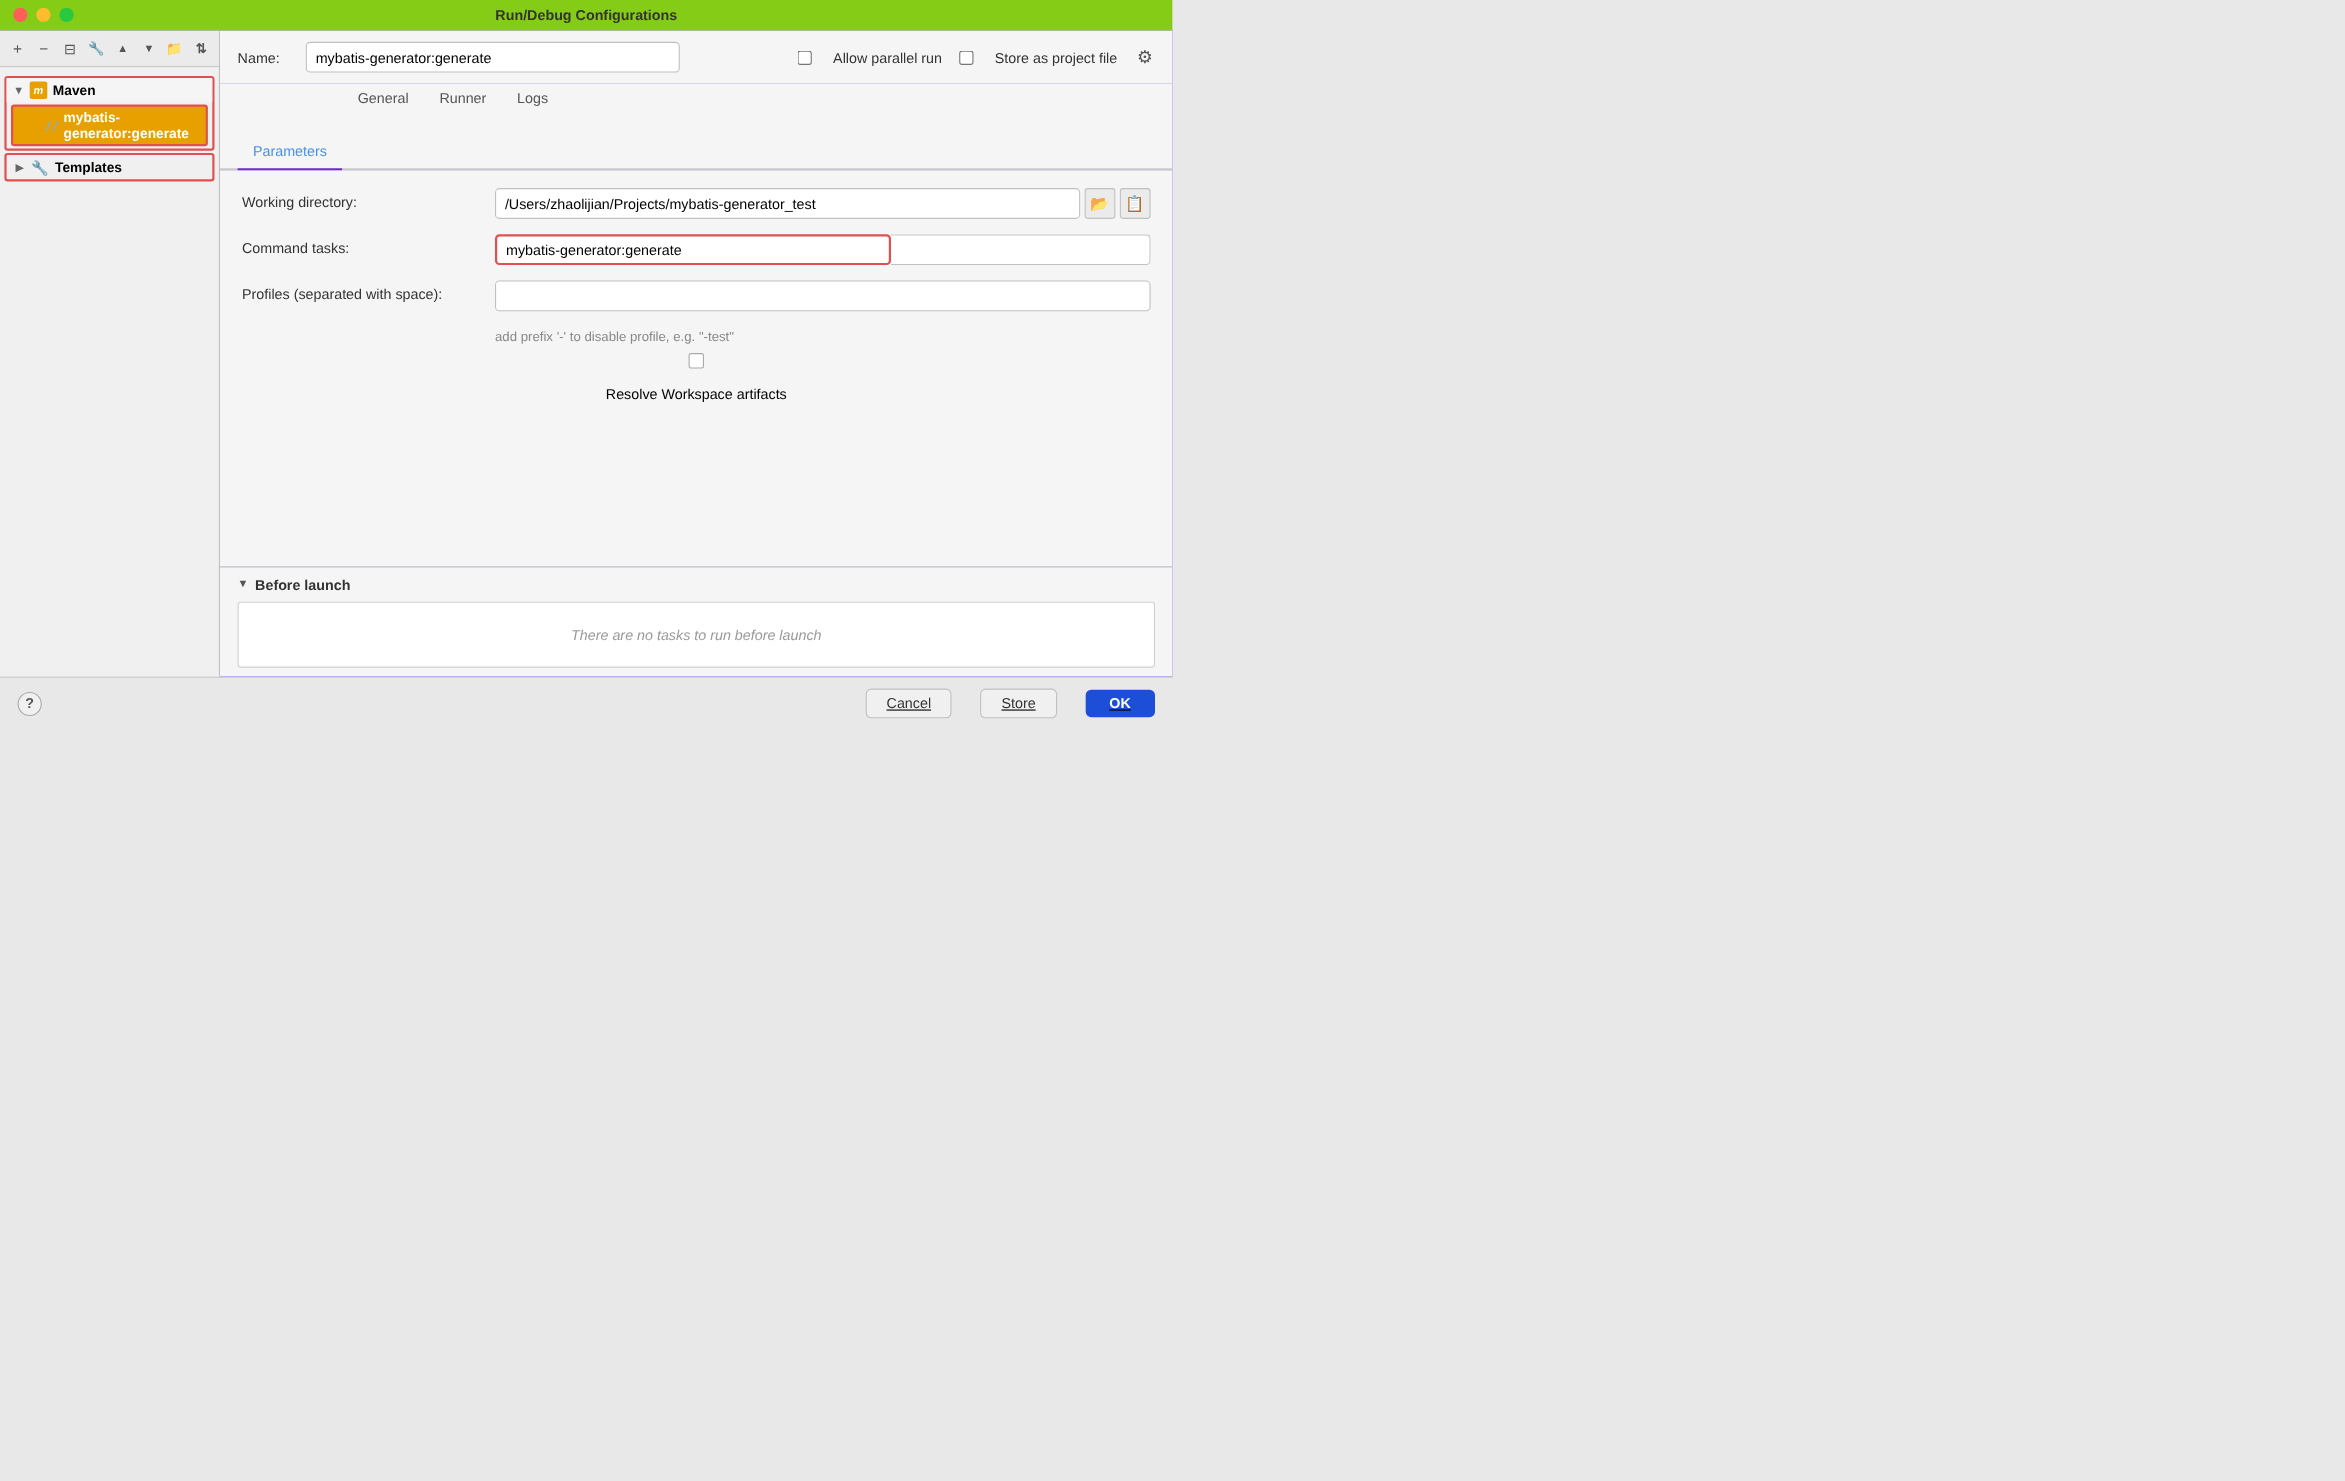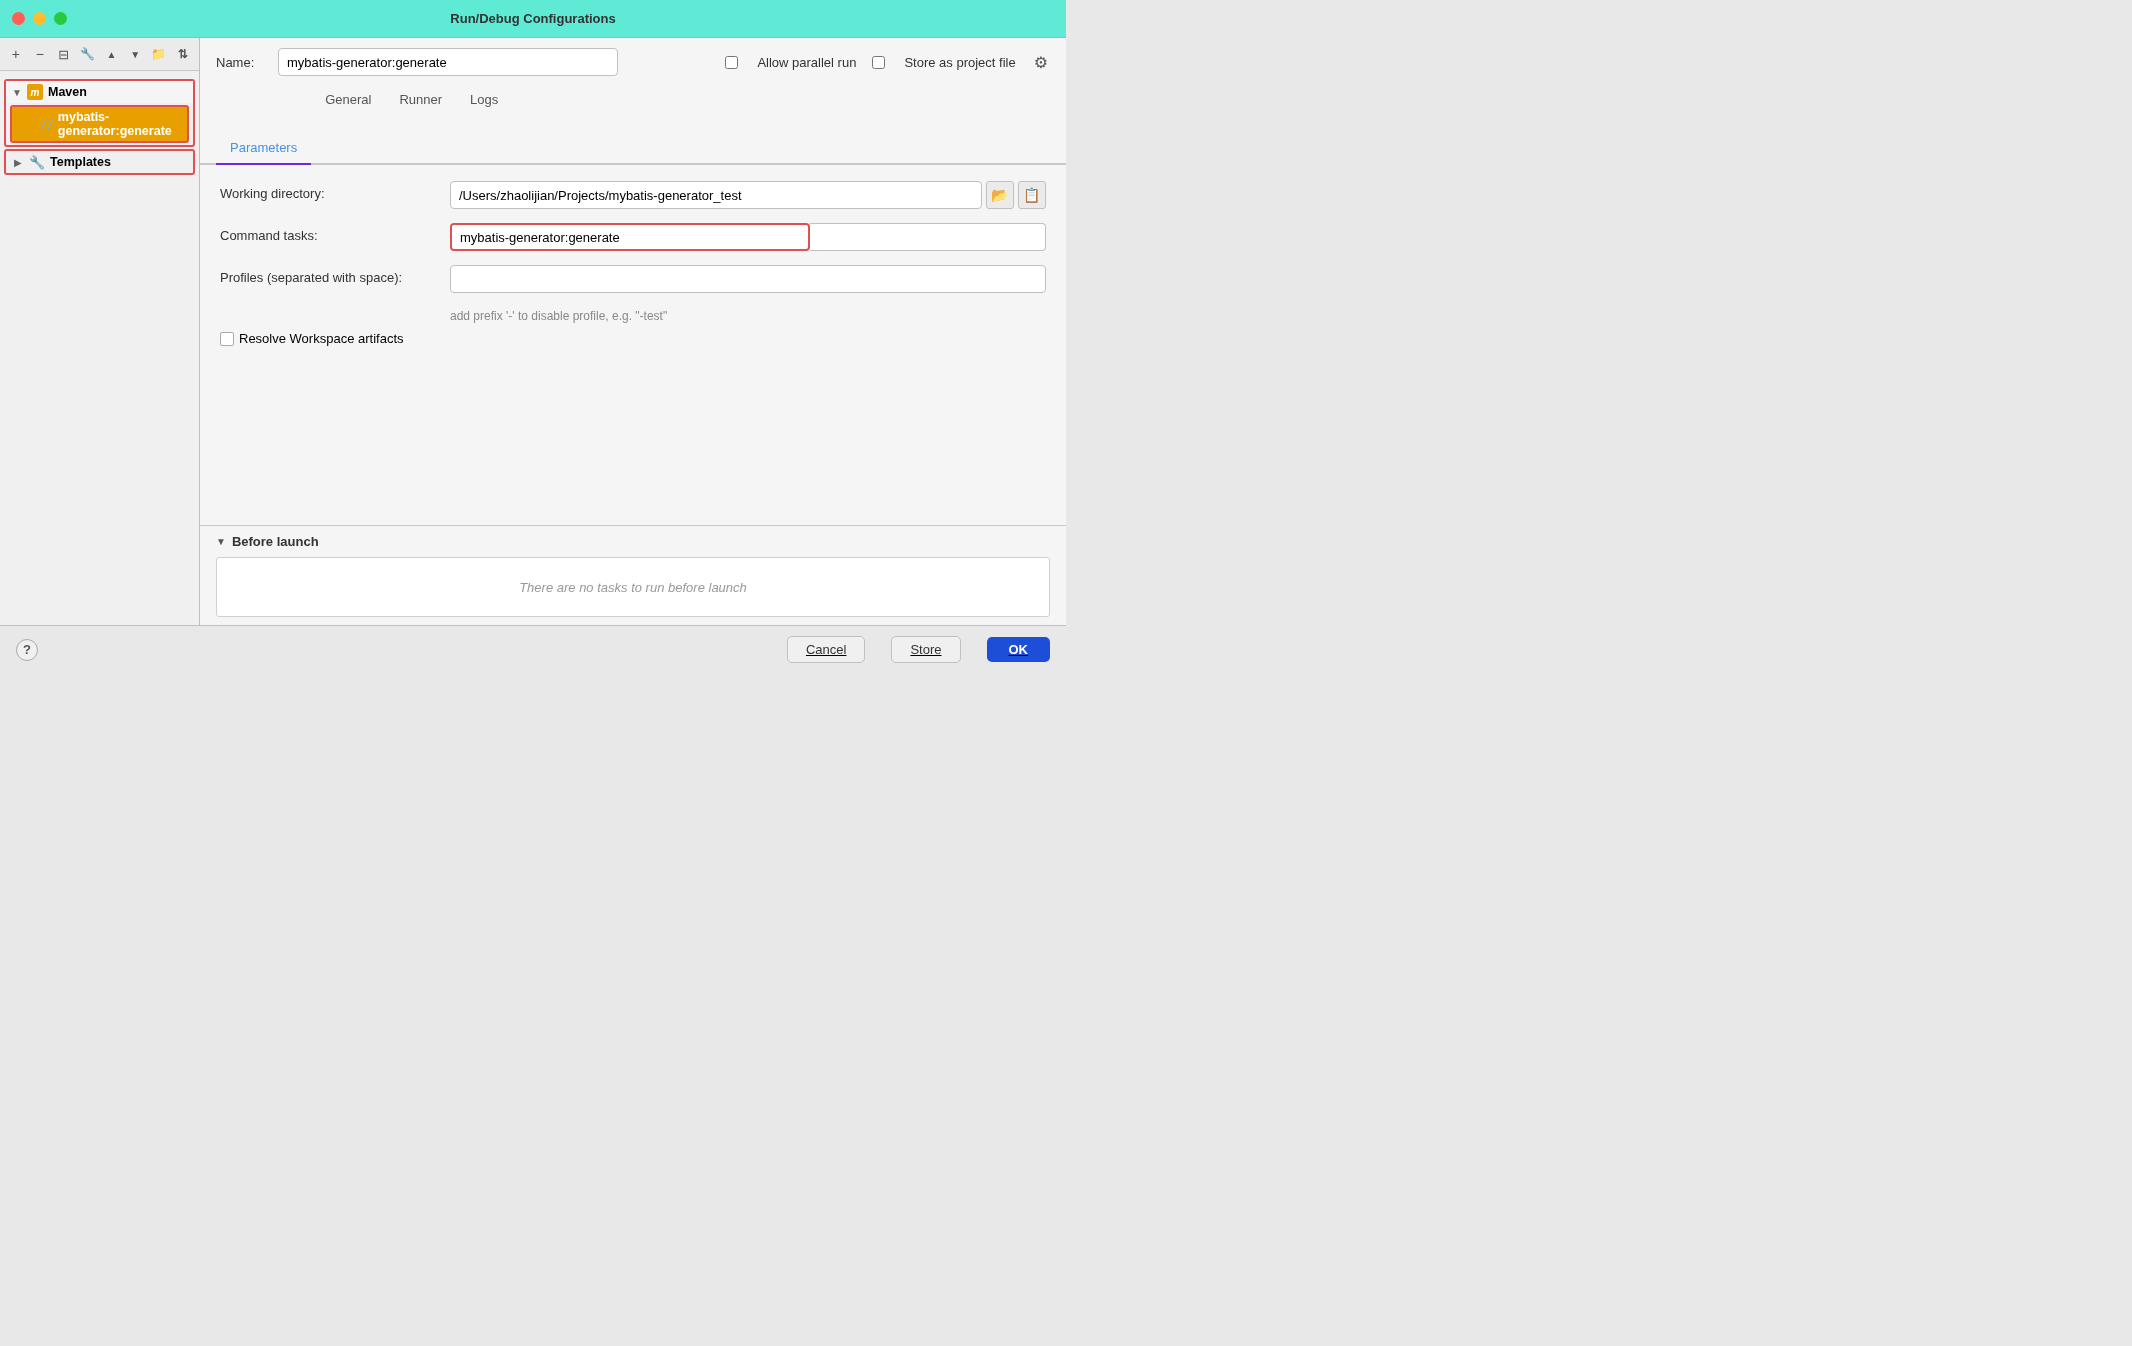--- a/index.html
+++ b/index.html
@@ -7,22 +7,22 @@
       font-family: -apple-system, BlinkMacSystemFont, "Helvetica Neue", Arial, sans-serif;
       font-size: 13px;
       background: #e8e8e8;
       width: 1066px;
       height: 673px;
       overflow: hidden;
     }
 
     
     .title-bar {
-      background: #5eead4;
-      height: 38px;
+      background: #84cc16;
+      height: 28px;
       display: flex;
       align-items: center;
       justify-content: center;
       position: relative;
       border-bottom: 1px solid #b0b0b0;
     }
     .title-bar-buttons {
       position: absolute;
       left: 12px;
       display: flex;
@@ -285,22 +285,23 @@
     .hint-text {
       font-size: 12px;
       color: #888;
       padding-top: 2px;
       padding-left: 230px;
       margin-bottom: 8px;
     }
     .checkbox-row {
       display: flex;
       align-items: center;
-      gap: 5px;
+      gap: 16px;
       margin-top: 6px;
+      flex-direction: column;
     }
     .checkbox-square {
       width: 14px;
       height: 14px;
       border: 1px solid #aaa;
       border-radius: 2px;
       background: white;
       display: inline-block;
     }
 

